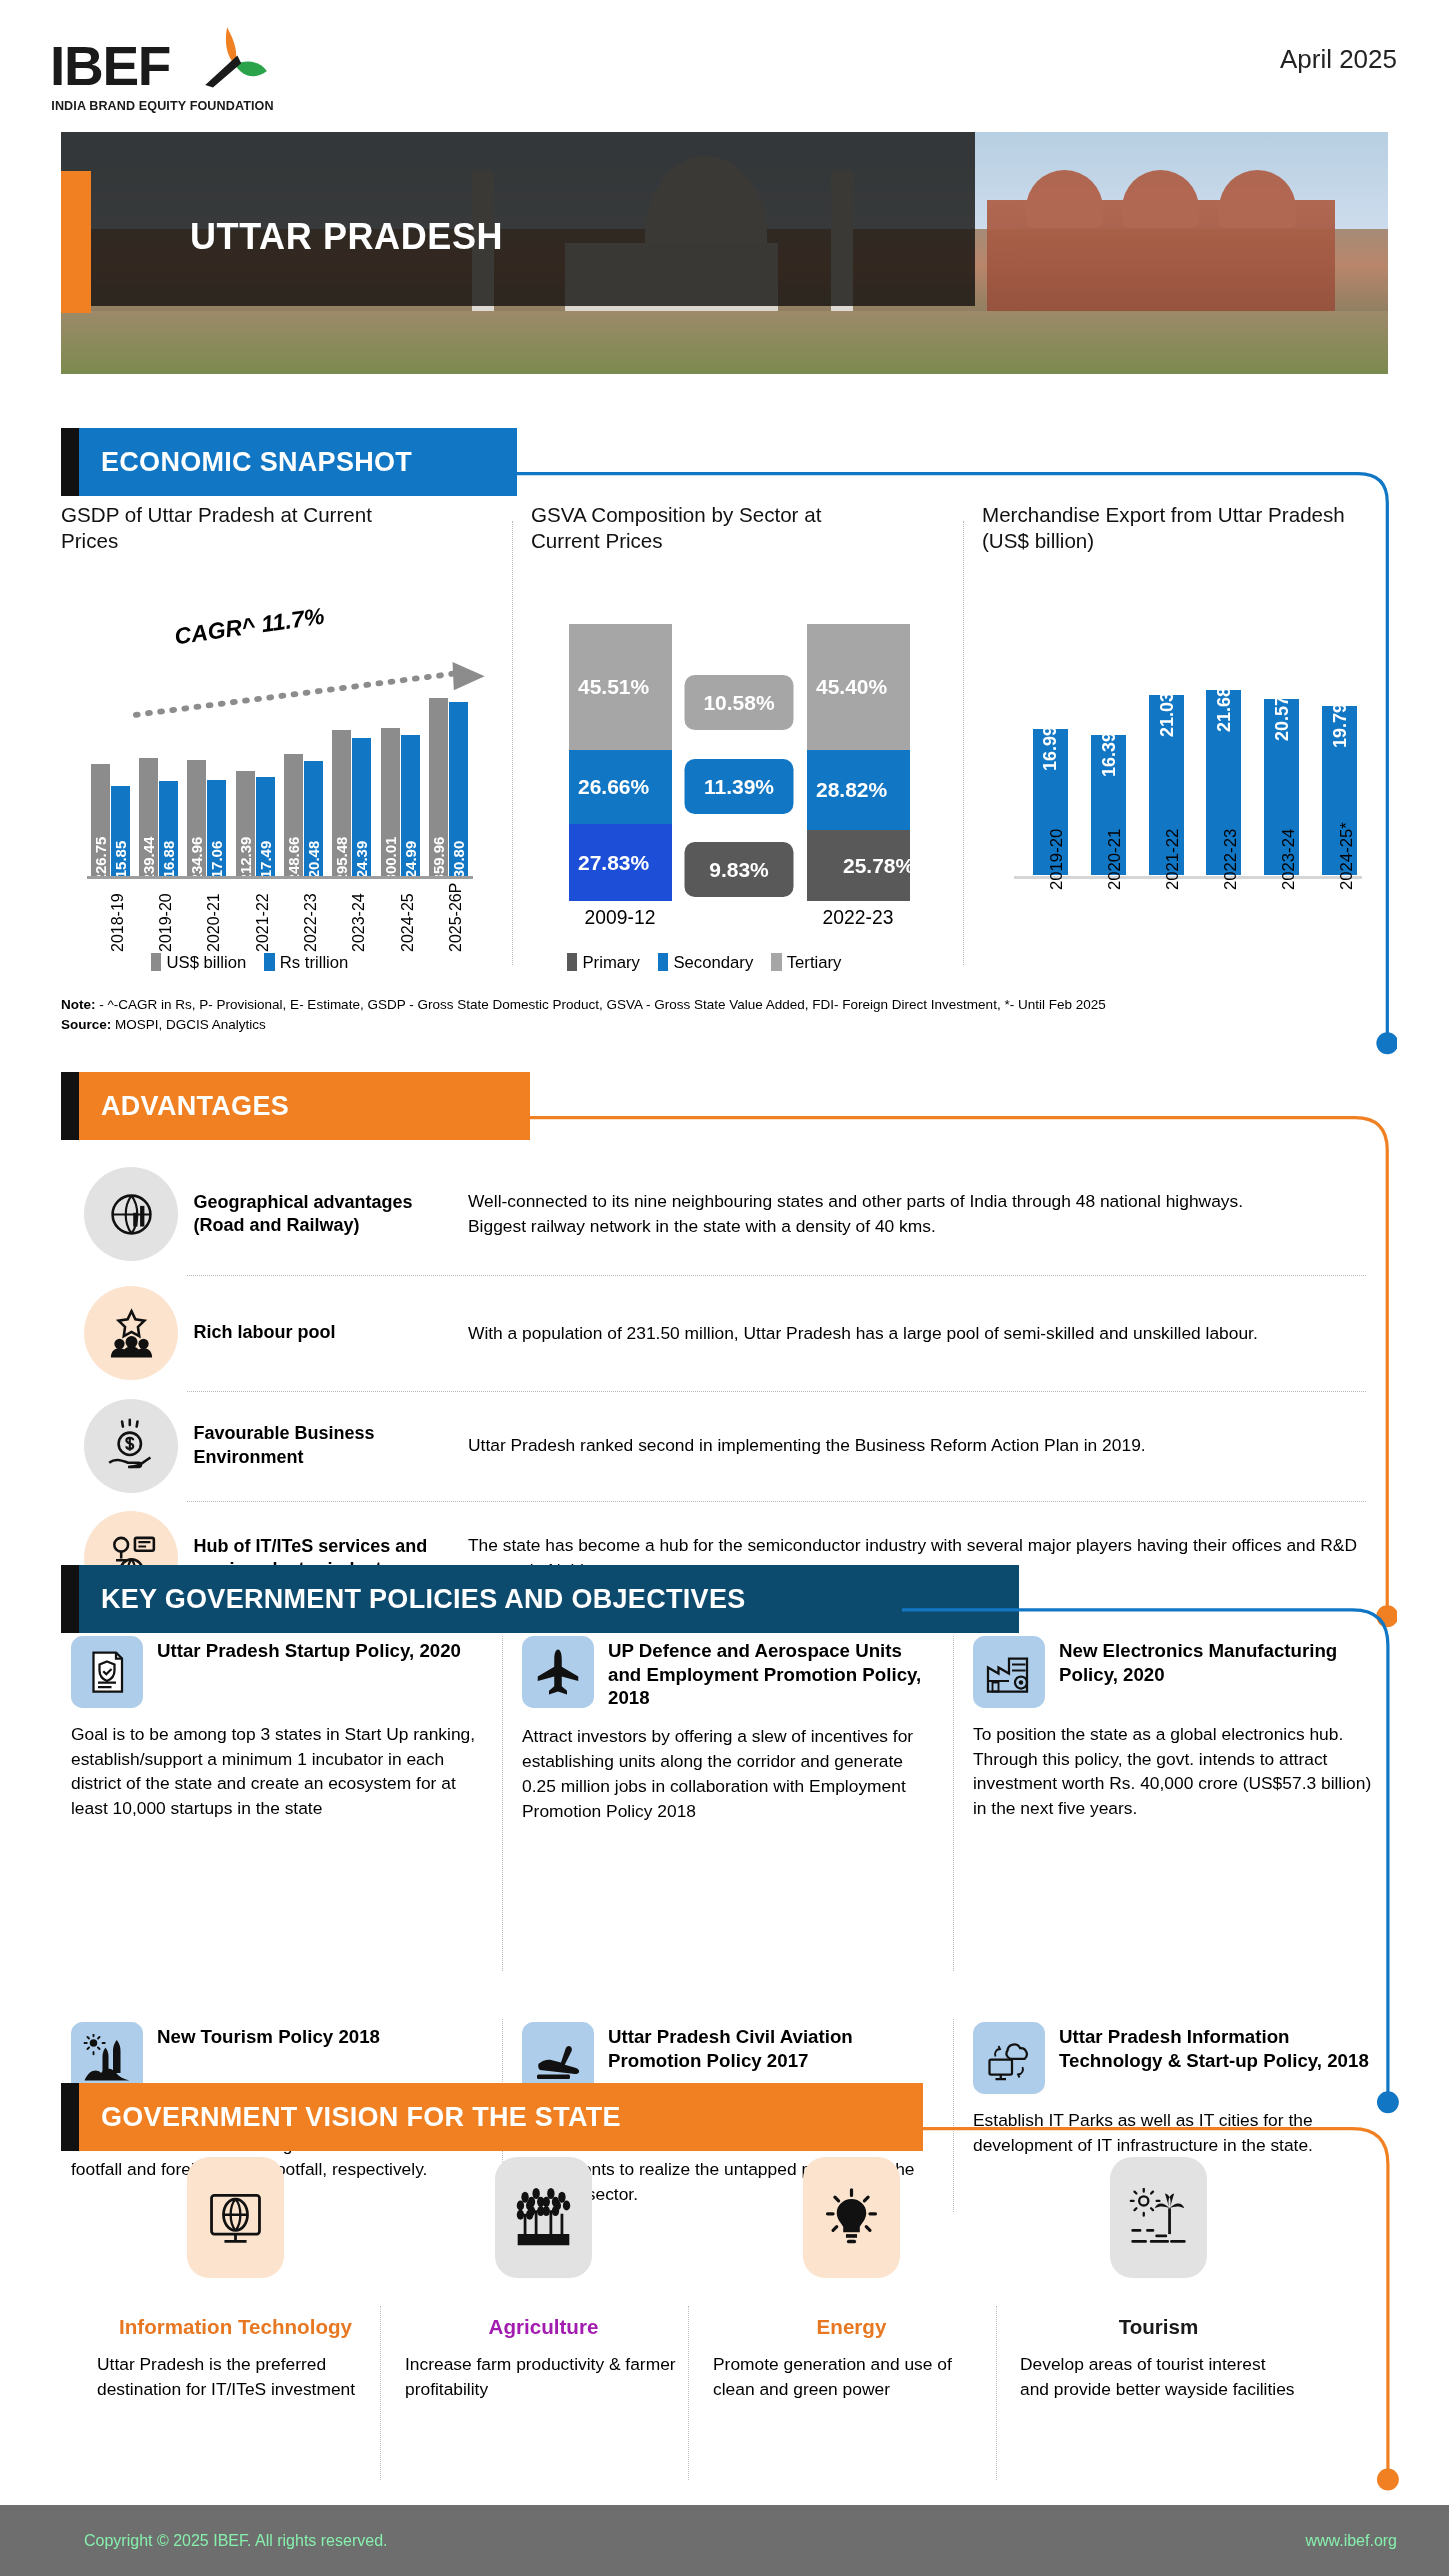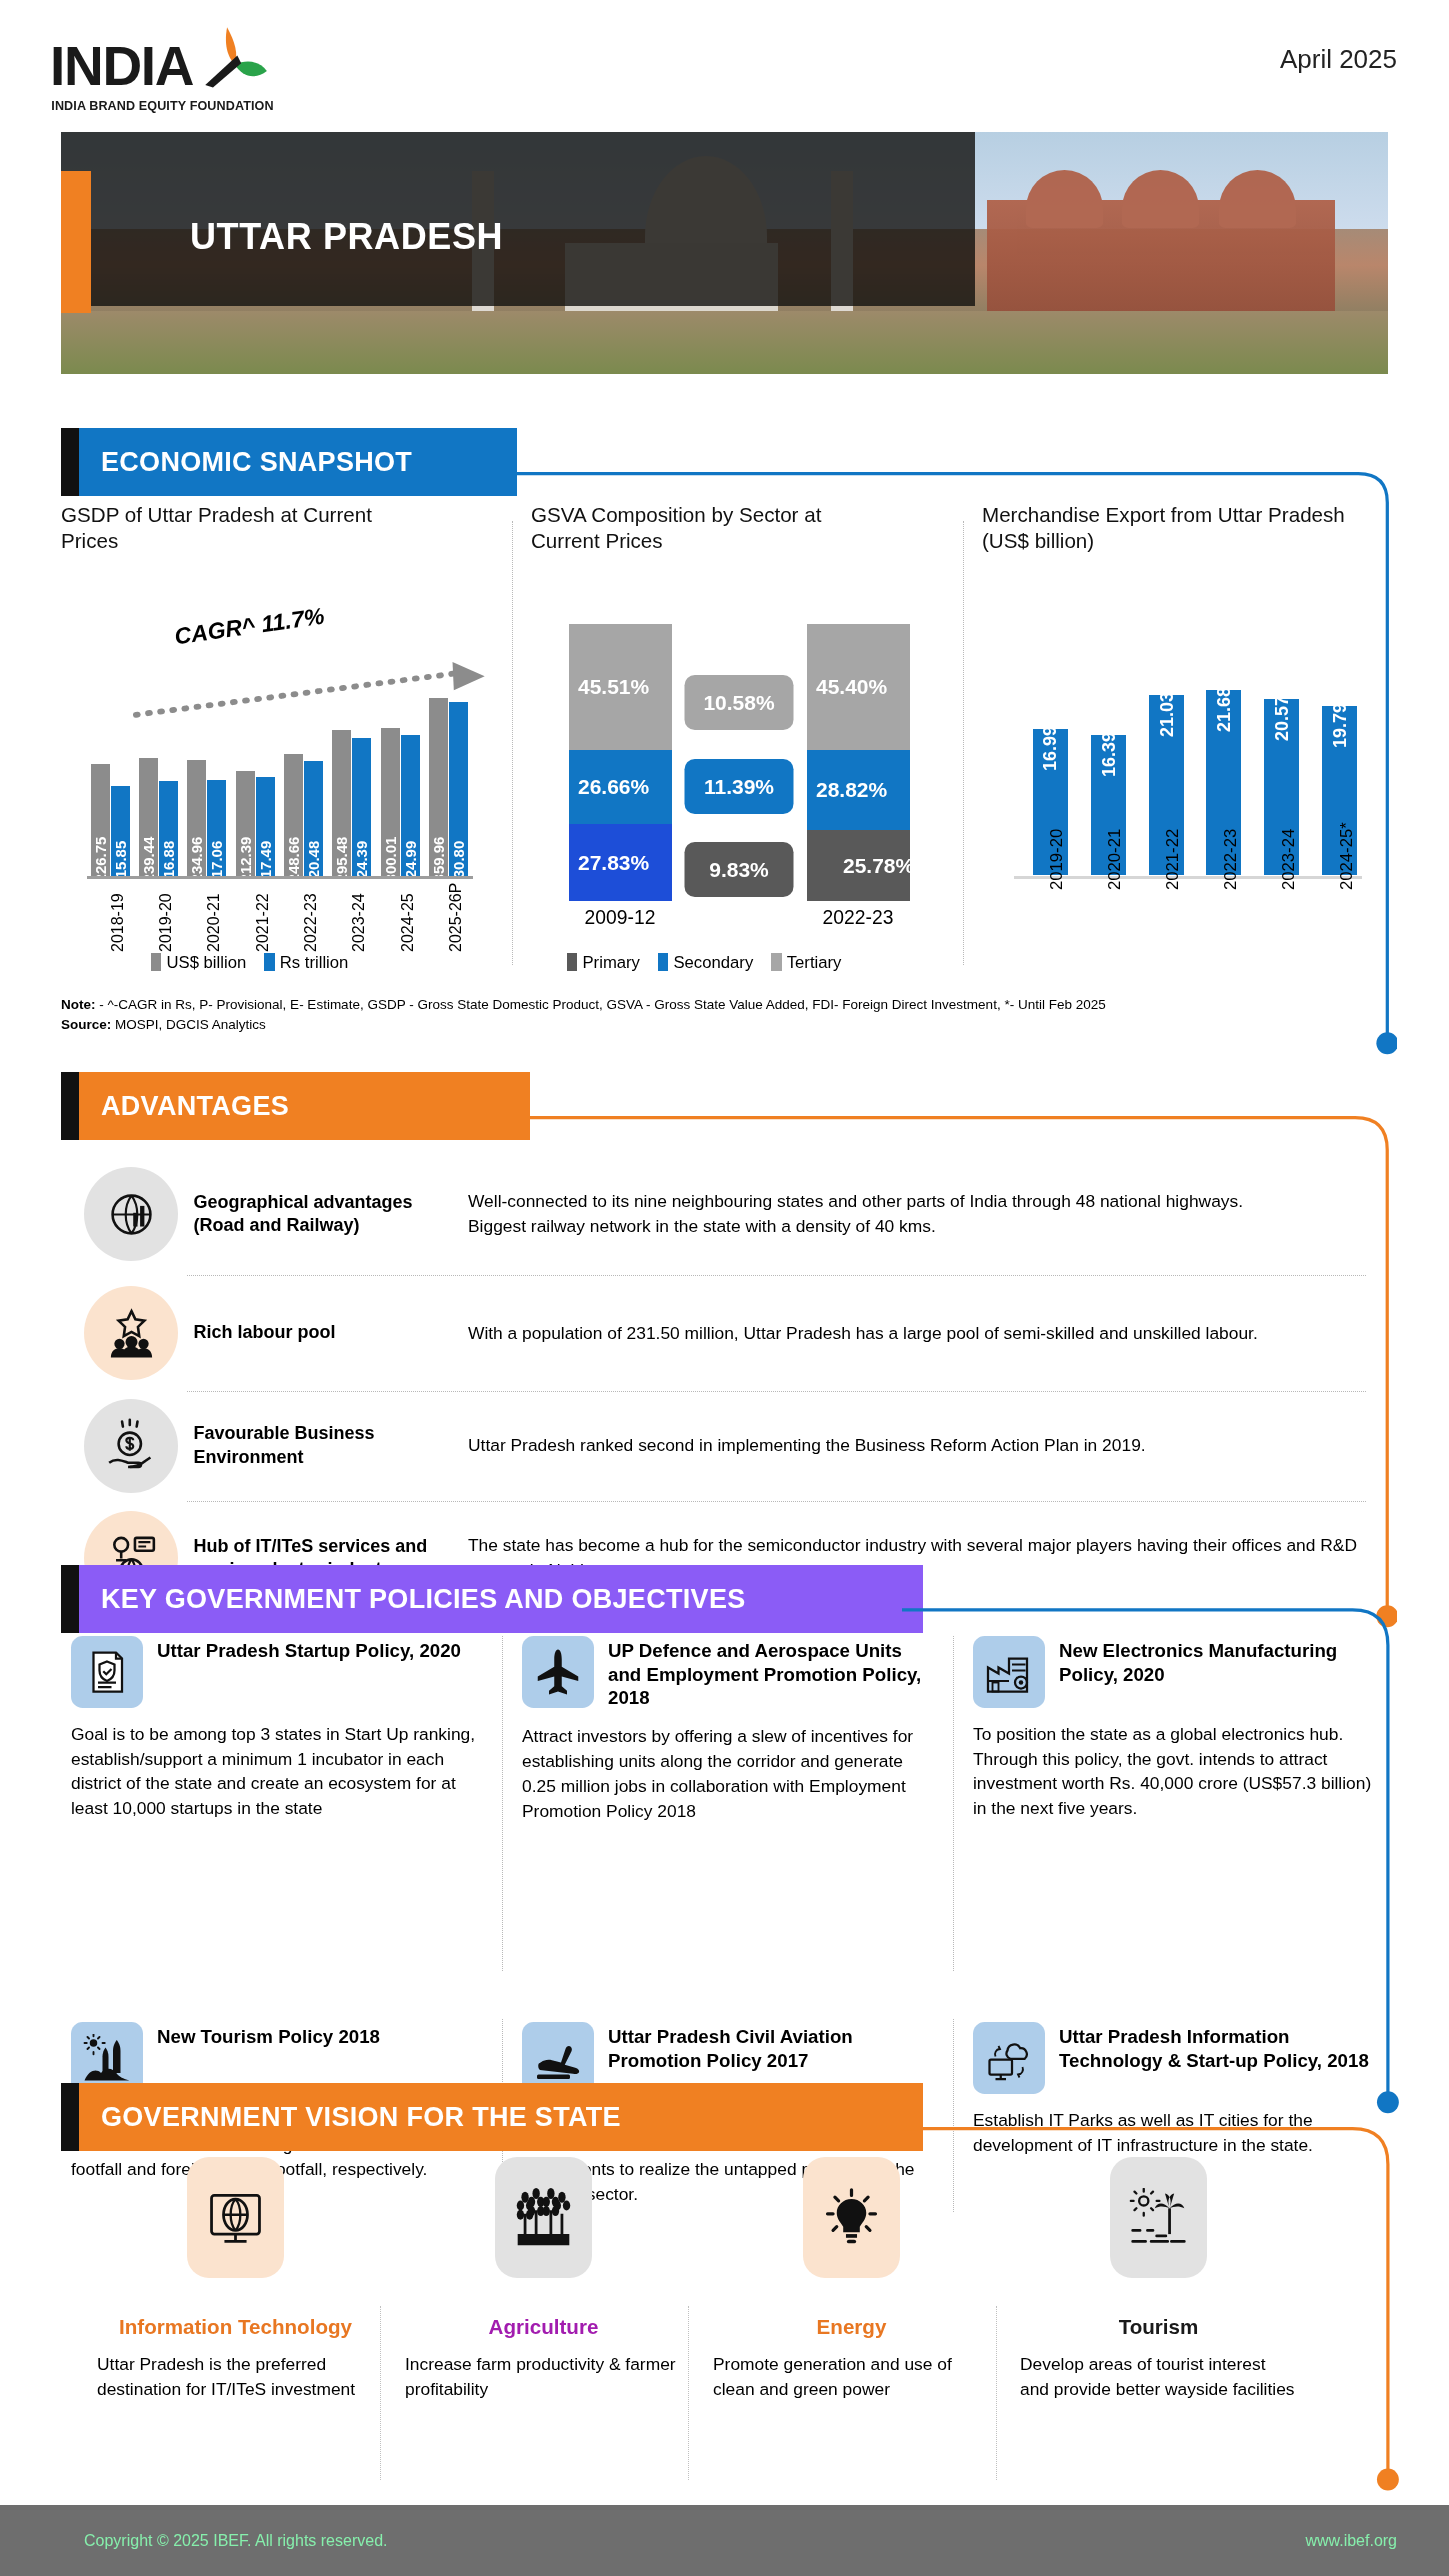--- a/index.html
+++ b/index.html
@@ -131,21 +131,21 @@
             display:flex; align-items:center; justify-content:space-between; padding:0 52px; }
   .footer span { color:#86efac; font-size:16px;margin-left:32px; }
 
   svg { display:block; }
 </style>
 </head>
 <body>
 
 <div class="header">
   <div class="logo">
-    <div class="logo-text">INDIA</div>
+    <div class="logo-text">IBEF</div>
     <div class="logo-sub">INDIA BRAND EQUITY FOUNDATION</div>
     <svg class="logo-bird" viewBox="0 0 130 120">
       <path d="M62 2 C74 24 80 44 74 60 C66 52 56 34 62 2 Z" fill="#F08022"></path>
       <path d="M74 60 C92 52 112 54 124 70 C106 84 86 80 74 60 Z" fill="#2AA34A"></path>
       <path d="M78 46 L28 92 L40 96 L84 58 Z" fill="#1a1a1a"></path>
     </svg>
   </div>
   <div class="date">April 2025</div>
 </div>
 
@@ -434,21 +434,21 @@
       </div>
       <div class="adv-title">Hub of IT/ITeS services and semiconductor industry</div>
       <div class="adv-text">
         <div>The state has become a hub for the semiconductor industry with several major players having their offices and R&amp;D centres in Noida.</div>
       </div>
     </div>
   </div>
 
 <div class="secbar" style="left:61px; top:1565px;">
   <div class="tick"></div>
-  <div class="fill" style="background:#8b5cf6; width:844px;">
+  <div class="fill" style="background:#0c4a6e; width:940px;">
     <div class="label">KEY GOVERNMENT POLICIES AND OBJECTIVES</div>
   </div>
 </div>
 <svg class="conn" style="left:902px; top:1587px; width:502px; height:535px;" viewBox="0 0 780 830">
   <path d="M0 35 H700 Q755 35 755 90 V800" fill="none" stroke="#1176C4" stroke-width="5"></path>
   <circle cx="755" cy="800" r="17" fill="#1176C4"></circle>
 </svg>
 
 <div class="pol-grid" id="pol-grid">
     <div class="pol-col" style="left: 0px; top: 0px; width: 412px;">

